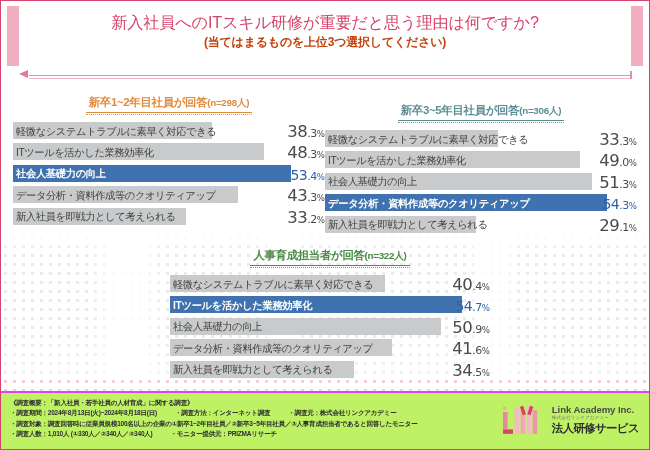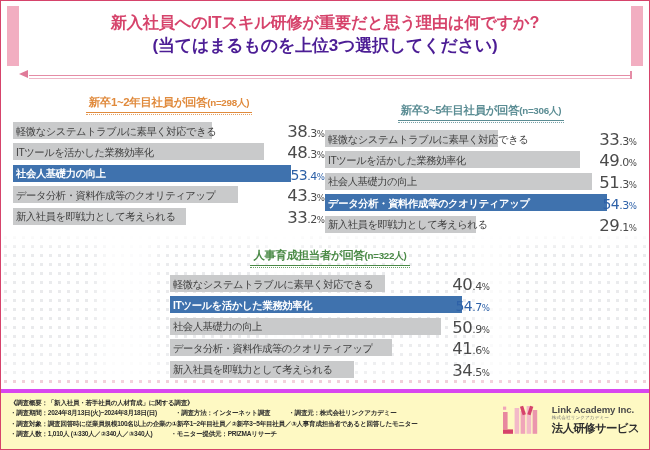--- a/index.html
+++ b/index.html
@@ -39,26 +39,26 @@
   }
   
   .rail{position:absolute;top:5px;width:12px;height:60px;background:#f2aec1;}
   .rail.l{left:6px;}
   .rail.r{right:6px;}
 
   
   header{position:absolute;top:0;left:0;right:0;height:92px;}
   .h-title{
     position:absolute;top:11px;left:0;right:0;text-align:center;
-    font-size:16.2px;font-weight:bold;color:#d6436b;letter-spacing:-.2px;
+    font-size:16.2px;font-weight:normal;color:#d6436b;letter-spacing:-.2px;
     white-space:nowrap;
   }
   .h-sub{
     position:absolute;top:33px;left:0;right:0;text-align:center;
-    font-size:17px;font-weight:bold;color:#4c1d95;letter-spacing:-.2px;
+    font-size:12px;font-weight:bold;color:#c2410c;letter-spacing:-.2px;
   }
   .h-note{
     position:absolute;top:52px;left:0;right:0;text-align:center;
     font-size:10.6px;font-weight:bold;color:#d6436b;letter-spacing:-.2px;
   }
   .divider{
     position:absolute;top:72px;left:18px;right:18px;height:6px;
   }
   .divider .ln{position:absolute;left:10px;right:0;top:2px;height:1px;background:#e58ca6;}
   .divider .ln2{position:absolute;left:10px;right:0;top:4.5px;height:1px;background:#efb7c8;}
@@ -116,21 +116,21 @@
   }
   .val .i{font-size:16.5px;letter-spacing:-.6px;}
   .val .d{font-size:11px;letter-spacing:-.4px;}
   .val .p{font-size:8.6px;}
   .row.hi .val{color:#2f62a8;}
   .row.hi .val .i{font-size:14px;}
 
   
   footer{
     position:absolute;left:0;right:0;bottom:0;height:56px;
-    background:#fef9c3;border-top:4px solid #d946ef;
+    background:#bef264;border-top:2px solid #d946ef;
   }
   .f-body{position:absolute;left:9px;top:5px;right:148px;}
   .f-line{
     font-size:6.55px;color:#2d2d2d;letter-spacing:-.25px;
     line-height:10.4px;white-space:nowrap;font-weight:bold;
   }
   .f-line .sp{display:inline-block;width:18px;}
   .logo{
     position:absolute;right:10px;top:7px;height:40px;
     display:flex;align-items:center;gap:6px;

